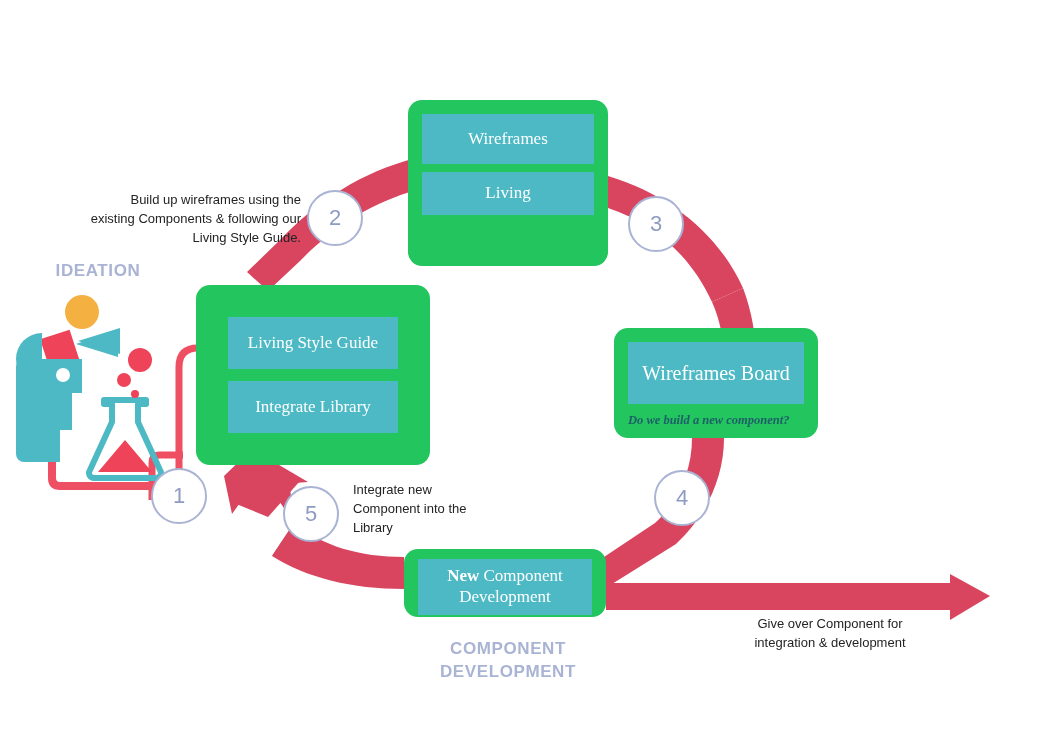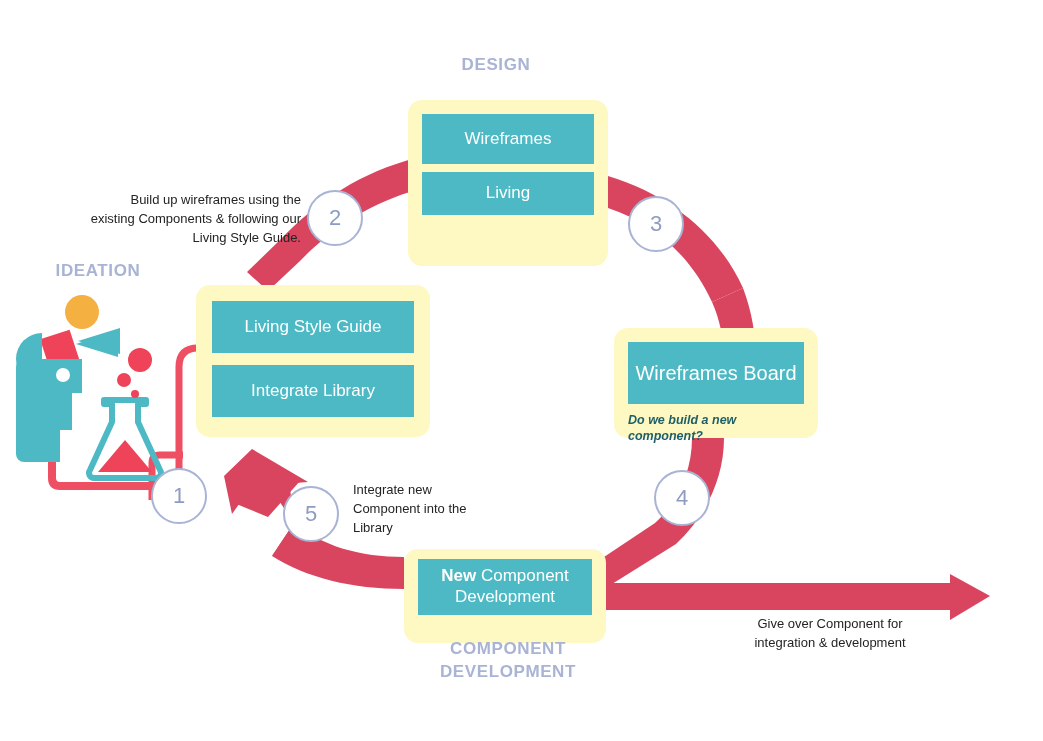--- a/index.html
+++ b/index.html
@@ -44,28 +44,29 @@
     line-height: 1.34;
     white-space: pre-line;
   }
   #label-design   { left: 396px; top: 54px;  width: 200px; }
   #label-ideation { left: 18px;  top: 260px; width: 160px; }
   #label-compdev  { left: 392px; top: 638px; width: 232px; }
 
   
   .card {
     position: absolute;
-    background: #fef9c3;
+    background: #22c55e;
     border-radius: 14px;
     box-sizing: border-box;
+    font-family: Liberation Serif, serif;
   }
   #card-design  { left: 408px; top: 100px; width: 200px; height: 166px; padding: 14px 14px 8px 14px; }
-  #card-library { left: 196px; top: 285px; width: 234px; height: 152px; padding: 16px; }
+  #card-library { left: 196px; top: 285px; width: 234px; height: 180px; padding: 32px; }
   #card-board   { left: 614px; top: 328px; width: 204px; height: 110px; padding: 14px 14px 8px 14px; }
-  #card-newcomp { left: 404px; top: 549px; width: 202px; height: 94px; padding: 10px 14px; }
+  #card-newcomp { left: 404px; top: 549px; width: 202px; height: 68px; padding: 10px 14px; }
 
   
   .tile {
     background: #4cb9c4;
     color: #ffffff;
     display: flex;
     align-items: center;
     justify-content: center;
     text-align: center;
     font-size: 17px;
@@ -213,21 +214,20 @@
 
   <div class="layer" id="circle-layer">
     <div class="step-circle" id="step-1">1</div>
     <div class="step-circle" id="step-2">2</div>
     <div class="step-circle" id="step-3">3</div>
     <div class="step-circle" id="step-4">4</div>
     <div class="step-circle" id="step-5">5</div>
   </div>
 
   <div class="layer" id="text-layer">
-    <div class="phase-label" id="label-design">DESIGN</div>
     <div class="phase-label" id="label-ideation">IDEATION</div>
     <div class="phase-label" id="label-compdev">COMPONENT
 DEVELOPMENT</div>
 
     <div class="annotation" id="ann-step2">Build up wireframes using the existing  Components &amp; following our Living Style Guide.</div>
     <div class="annotation" id="ann-step5">Integrate new Component into the Library</div>
     <div class="annotation" id="ann-arrow">Give over Component for integration &amp; development</div>
   </div>
 
 </div>

